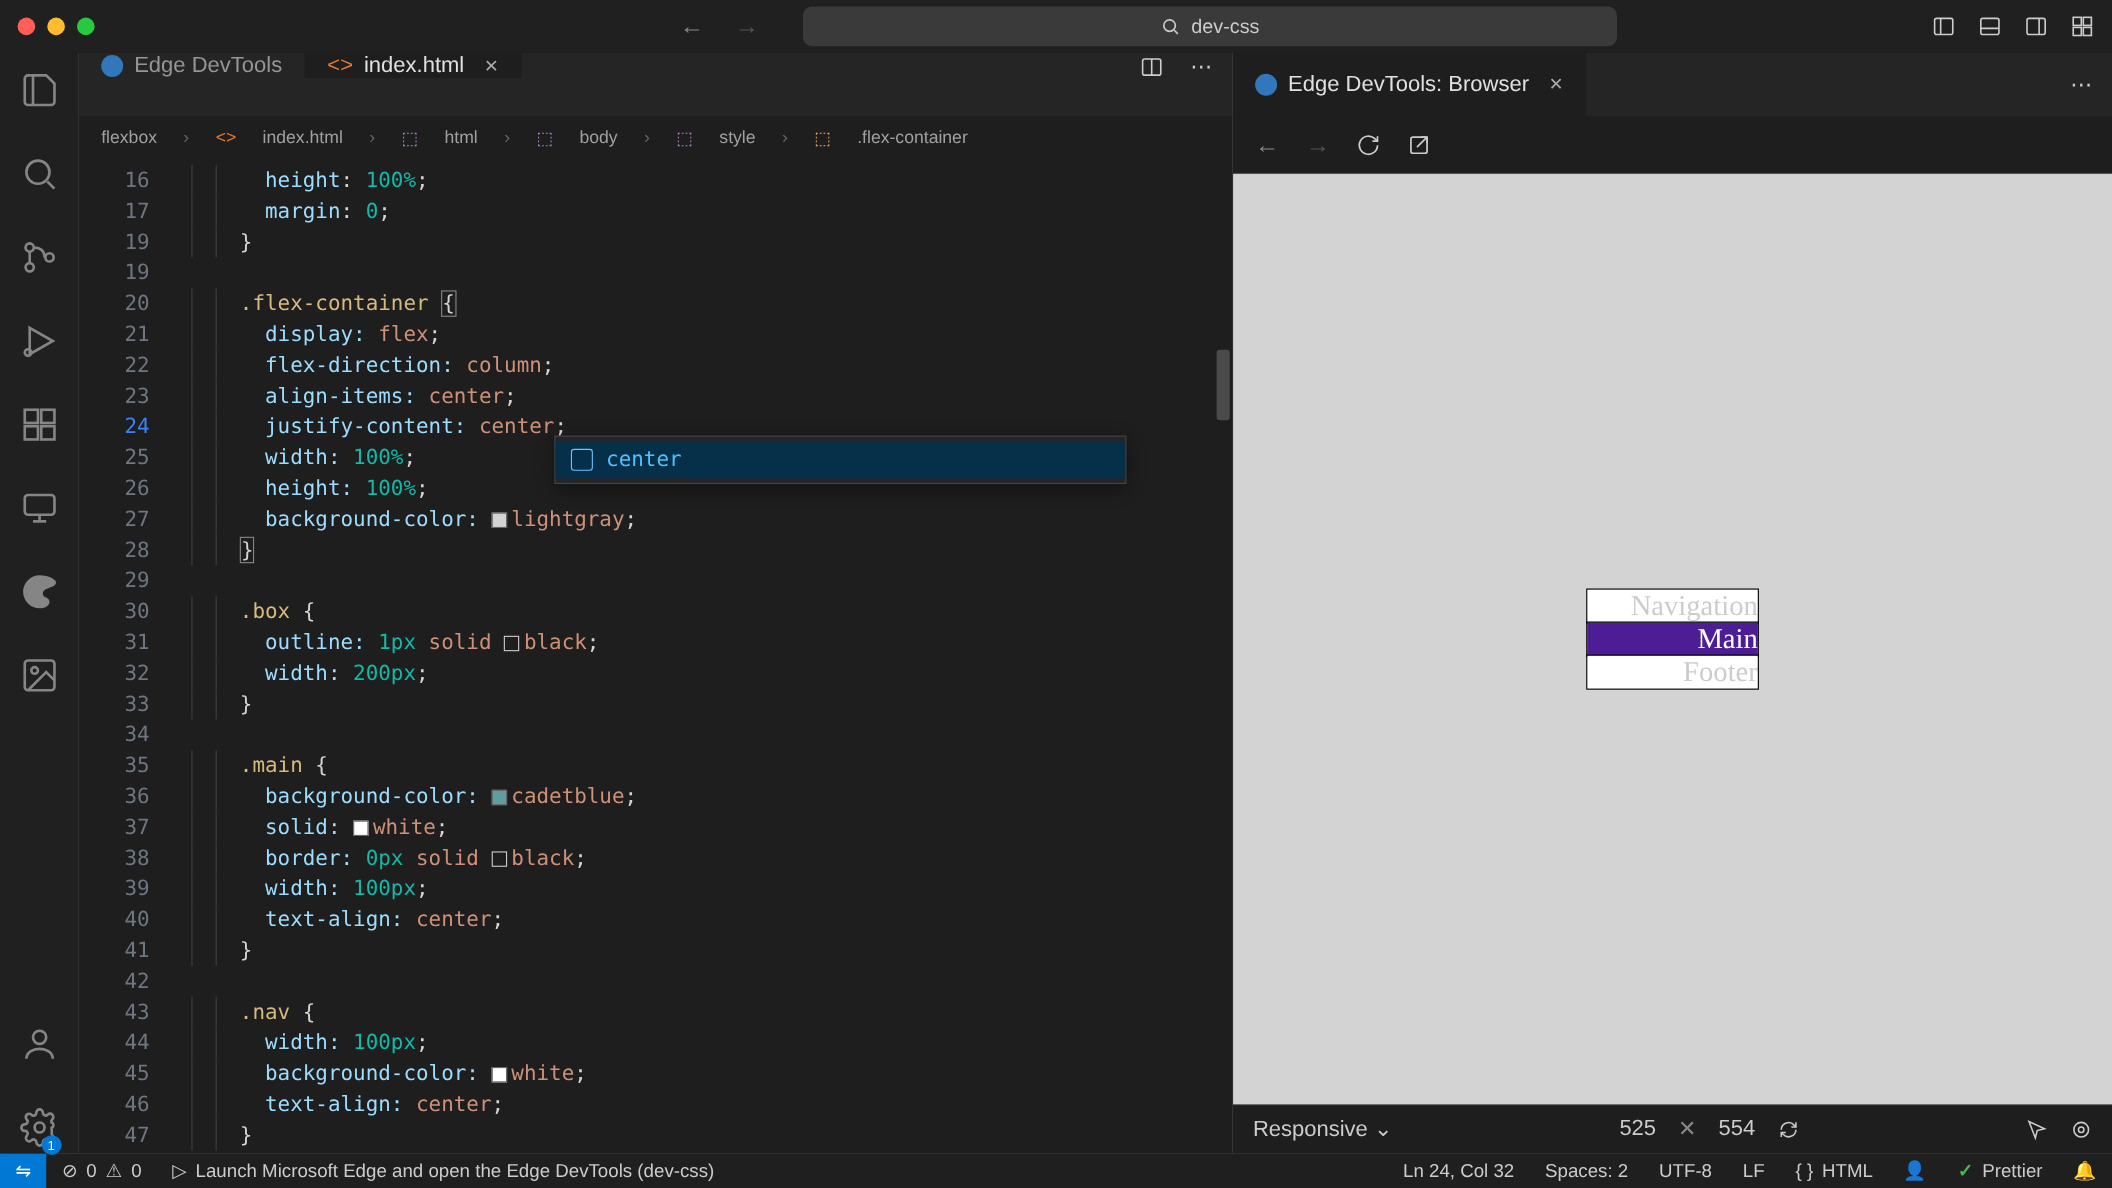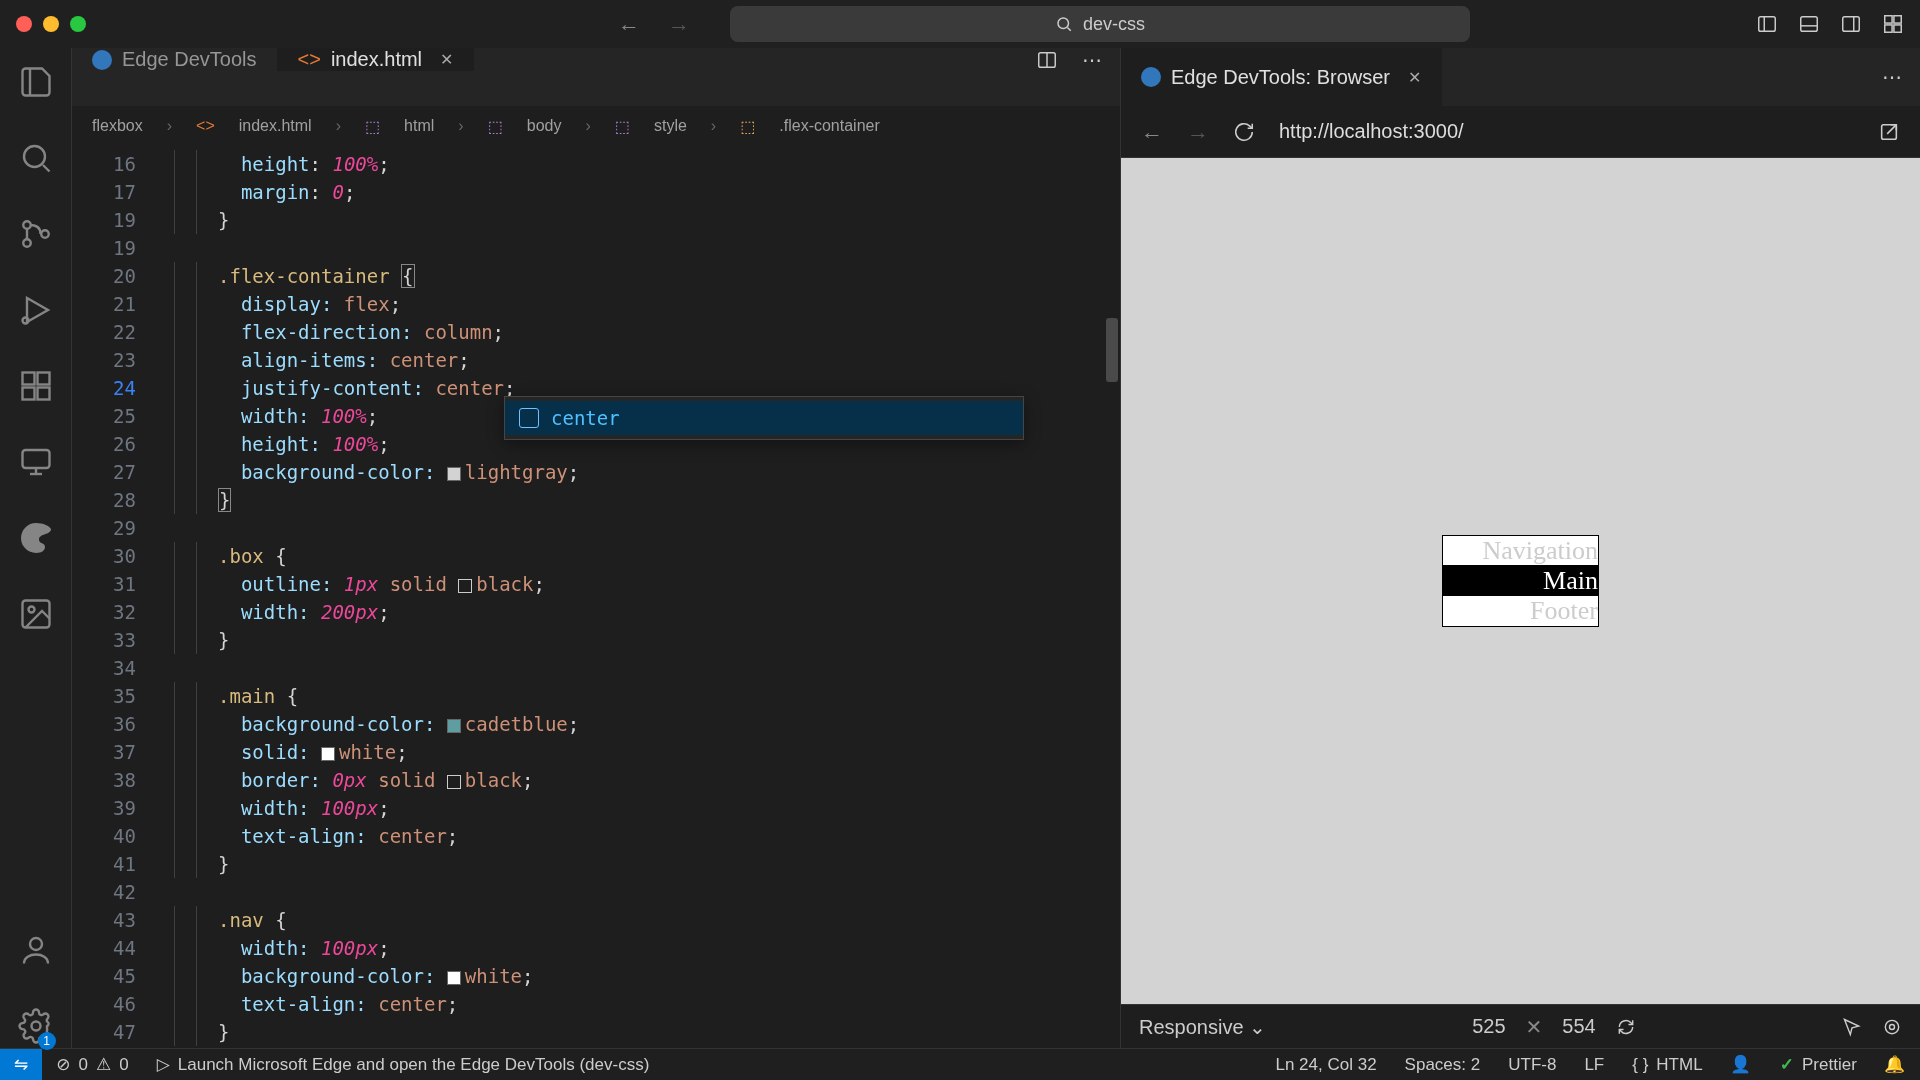--- a/index.html
+++ b/index.html
@@ -52,42 +52,42 @@
   .gutter { width: 80px; text-align: right; color: #6e7681; padding: 4px 16px 0 0; user-select: none; }
   .gutter div { height: 28px; }
   .gutter .curline { color: #3b82f6; }
   .codelines { flex: 1; padding-top: 4px; position: relative; }
   .codelines pre { margin: 0; height: 28px; white-space: pre; color: #d4d4d4; }
   .indent { display: inline-block; width: 22px; border-left: 1px solid #404040; height: 28px; vertical-align: top; }
   .indent:first-child { border: none; }
   .tk-sel { color: #d7ba7d; }
   .tk-prop { color: #9cdcfe; }
   .tk-val { color: #ce9178; }
-  .tk-num { color: #ec4899; font-style: italic; }
+  .tk-num { color: #14b8a6; }
   .tk-punc { color: #d4d4d4; }
   .brace-hl { border: 1px solid #888; }
   .scroll-well { position: absolute; right: 0; top: 0; bottom: 0; width: 16px; background: #1e1e1e; }
   .scroll-thumb { position: absolute; right: 2px; top: 172px; width: 12px; height: 64px; background: #4a4a4a; border-radius: 3px; }
   .split-handle { position: absolute; right: -32px; top: 224px; width: 40px; height: 6px; background: #555; border-radius: 3px; }
 
   
   .autocomplete { position: absolute; left: 352px; top: 250px; background: #252526; border: 1px solid #454545; box-shadow: 0 4px 16px rgba(0,0,0,.4); padding: 4px 0; min-width: 520px; z-index: 50; }
   .autocomplete .row { display: flex; align-items: center; padding: 3px 14px; gap: 12px; background: #062f4a; }
   .autocomplete .row .icn { width: 20px; height: 20px; border: 1px solid #75beff; border-radius: 3px; }
   .autocomplete .row .txt { color: #4fc1ff; font-family: "Menlo", monospace; font-size: 19px; }
 
   
   .browser-tabs { height: 58px; display: flex; align-items: stretch; background: #252526; }
   .browser-urlbar { height: 52px; display: flex; align-items: center; gap: 24px; padding: 0 20px; background: #1e1e1e; border-bottom: 1px solid #333; }
   .browser-urlbar svg { width: 22px; height: 22px; stroke: #ccc; fill: none; stroke-width: 1.7; }
   .browser-urlbar .url { flex: 1; color: #ddd; font-size: 20px; }
   .browser-viewport { flex: 1; background: #d3d3d3; display: flex; align-items: center; justify-content: center; position: relative; overflow: hidden; }
   .bv-inner { display: flex; flex-direction: column; align-items: center; }
   .bv-box { width: 155px; text-align: right; font-family: Georgia, serif; font-size: 26px; outline: 1px solid #000; background: #fff; padding: 0; }
-  .bv-main { background: #000000; color: #fff; }
+  .bv-main { background: #4c1d95; color: #fff; }
   .browser-footerbar { height: 44px; display: flex; align-items: center; gap: 20px; padding: 0 18px; background: #1e1e1e; border-top: 1px solid #333; font-size: 20px; color: #ccc; }
   .browser-footerbar .grow { flex: 1; }
 
   
   .statusbar { height: 32px; background: #1f1f1f; display: flex; align-items: center; font-size: 17px; color: #ccc; border-top: 1px solid #333; }
   .statusbar .chip { padding: 0 14px; display: flex; align-items: center; gap: 8px; height: 100%; }
   .statusbar .remote { background: #0078d4; color: #fff; }
   .statusbar .grow { flex: 1; }
   .prettier-check { color: #3fb950; font-weight: bold; }
 </style>
@@ -325,21 +325,20 @@
         </div>
       </div>
 
       <div class="browser-urlbar">
         <span style="font-size:22px;color:#888">←</span>
         <span style="font-size:22px;color:#555">→</span>
         <svg viewBox="0 0 24 24">
             <path d="M21 12a9 9 0 1 1-3-6.7L21 8"></path>
             <polyline points="21 3 21 8 16 8"></polyline>
           </svg>
-        <span class="url">http://localhost:3000/</span>
         <svg viewBox="0 0 24 24">
             <rect x="4" y="4" width="16" height="16" rx="2"></rect>
             <polyline points="10 14 20 4"></polyline>
             <polyline points="14 4 20 4 20 10"></polyline>
           </svg>
       </div>
 
       <div class="browser-viewport">
         <div class="bv-inner">
           <div class="bv-box">Navigation</div>

